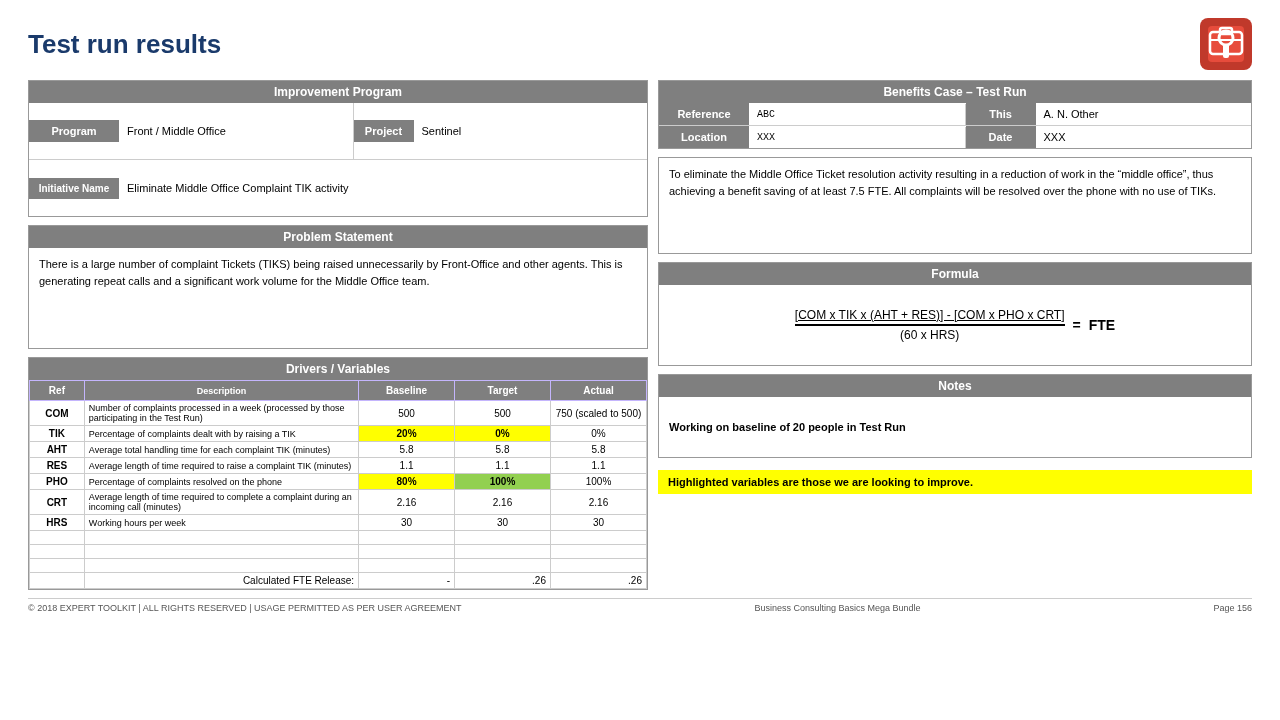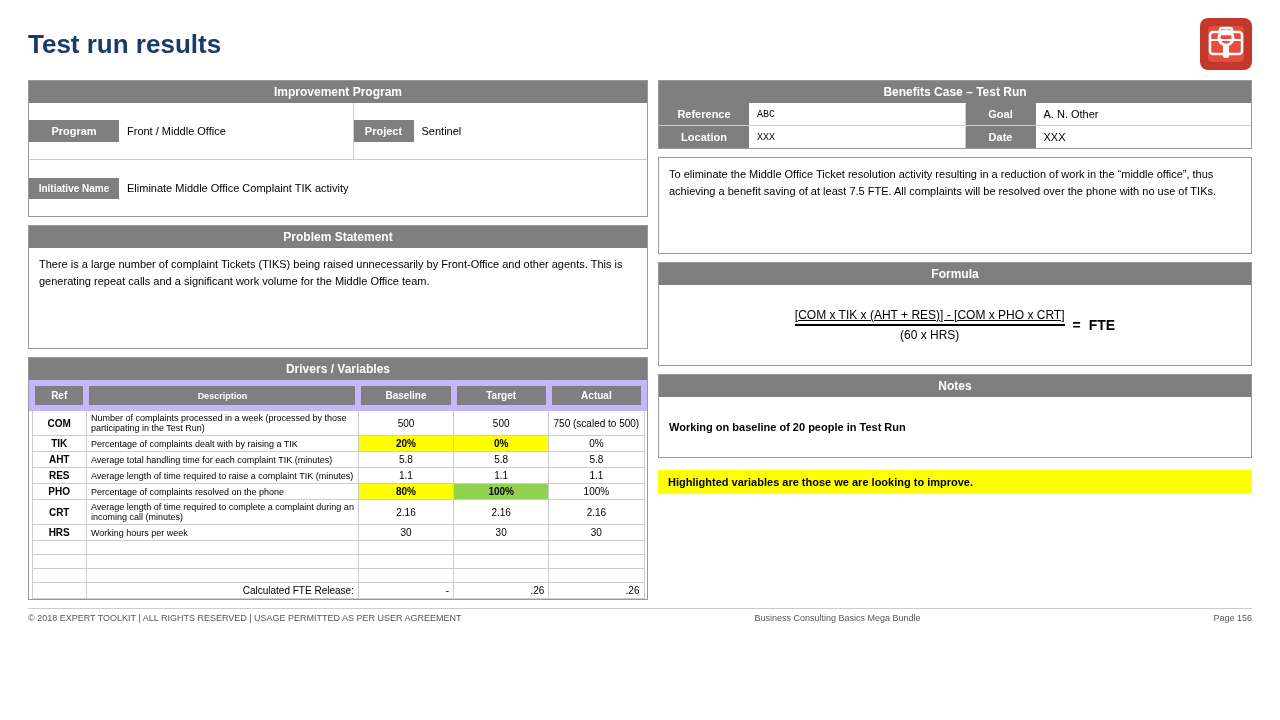--- a/index.html
+++ b/index.html
@@ -122,21 +122,21 @@
       width: 100%;
       border-collapse: collapse;
       font-size: 10px;
     }
     .drivers-table th {
       background: #7f7f7f;
       color: #fff;
       font-weight: bold;
       text-align: center;
       padding: 4px 4px;
-      border: 6px solid #c4b5fd;
+      border: 1px solid #c4b5fd;
     }
     .drivers-table td {
       border: 1px solid #ccc;
       padding: 2px 4px;
       vertical-align: middle;
     }
     .drivers-table .ref-col { text-align: center; font-weight: bold; width: 40px; }
     .drivers-table .desc-col { width: 200px; font-size: 9px; }
     .drivers-table .num-col { text-align: center; width: 70px; }
     .drivers-table .highlight-yellow { background: #ffff00; font-weight: bold; }
@@ -395,21 +395,21 @@
 
     </div>
 
     <div class="right-col">
 
       <div class="panel">
         <div class="panel-header">Benefits Case – Test Run</div>
         <div class="bc-row">
           <div class="bc-label">Reference</div>
           <div class="bc-value">ABC</div>
-          <div class="bc-sublabel">Goal</div>
+          <div class="bc-sublabel">This</div>
           <div class="bc-subvalue">A. N. Other</div>
         </div>
         <div class="bc-row">
           <div class="bc-label">Location</div>
           <div class="bc-value">XXX</div>
           <div class="bc-sublabel">Date</div>
           <div class="bc-subvalue">XXX</div>
         </div>
       </div>
 

